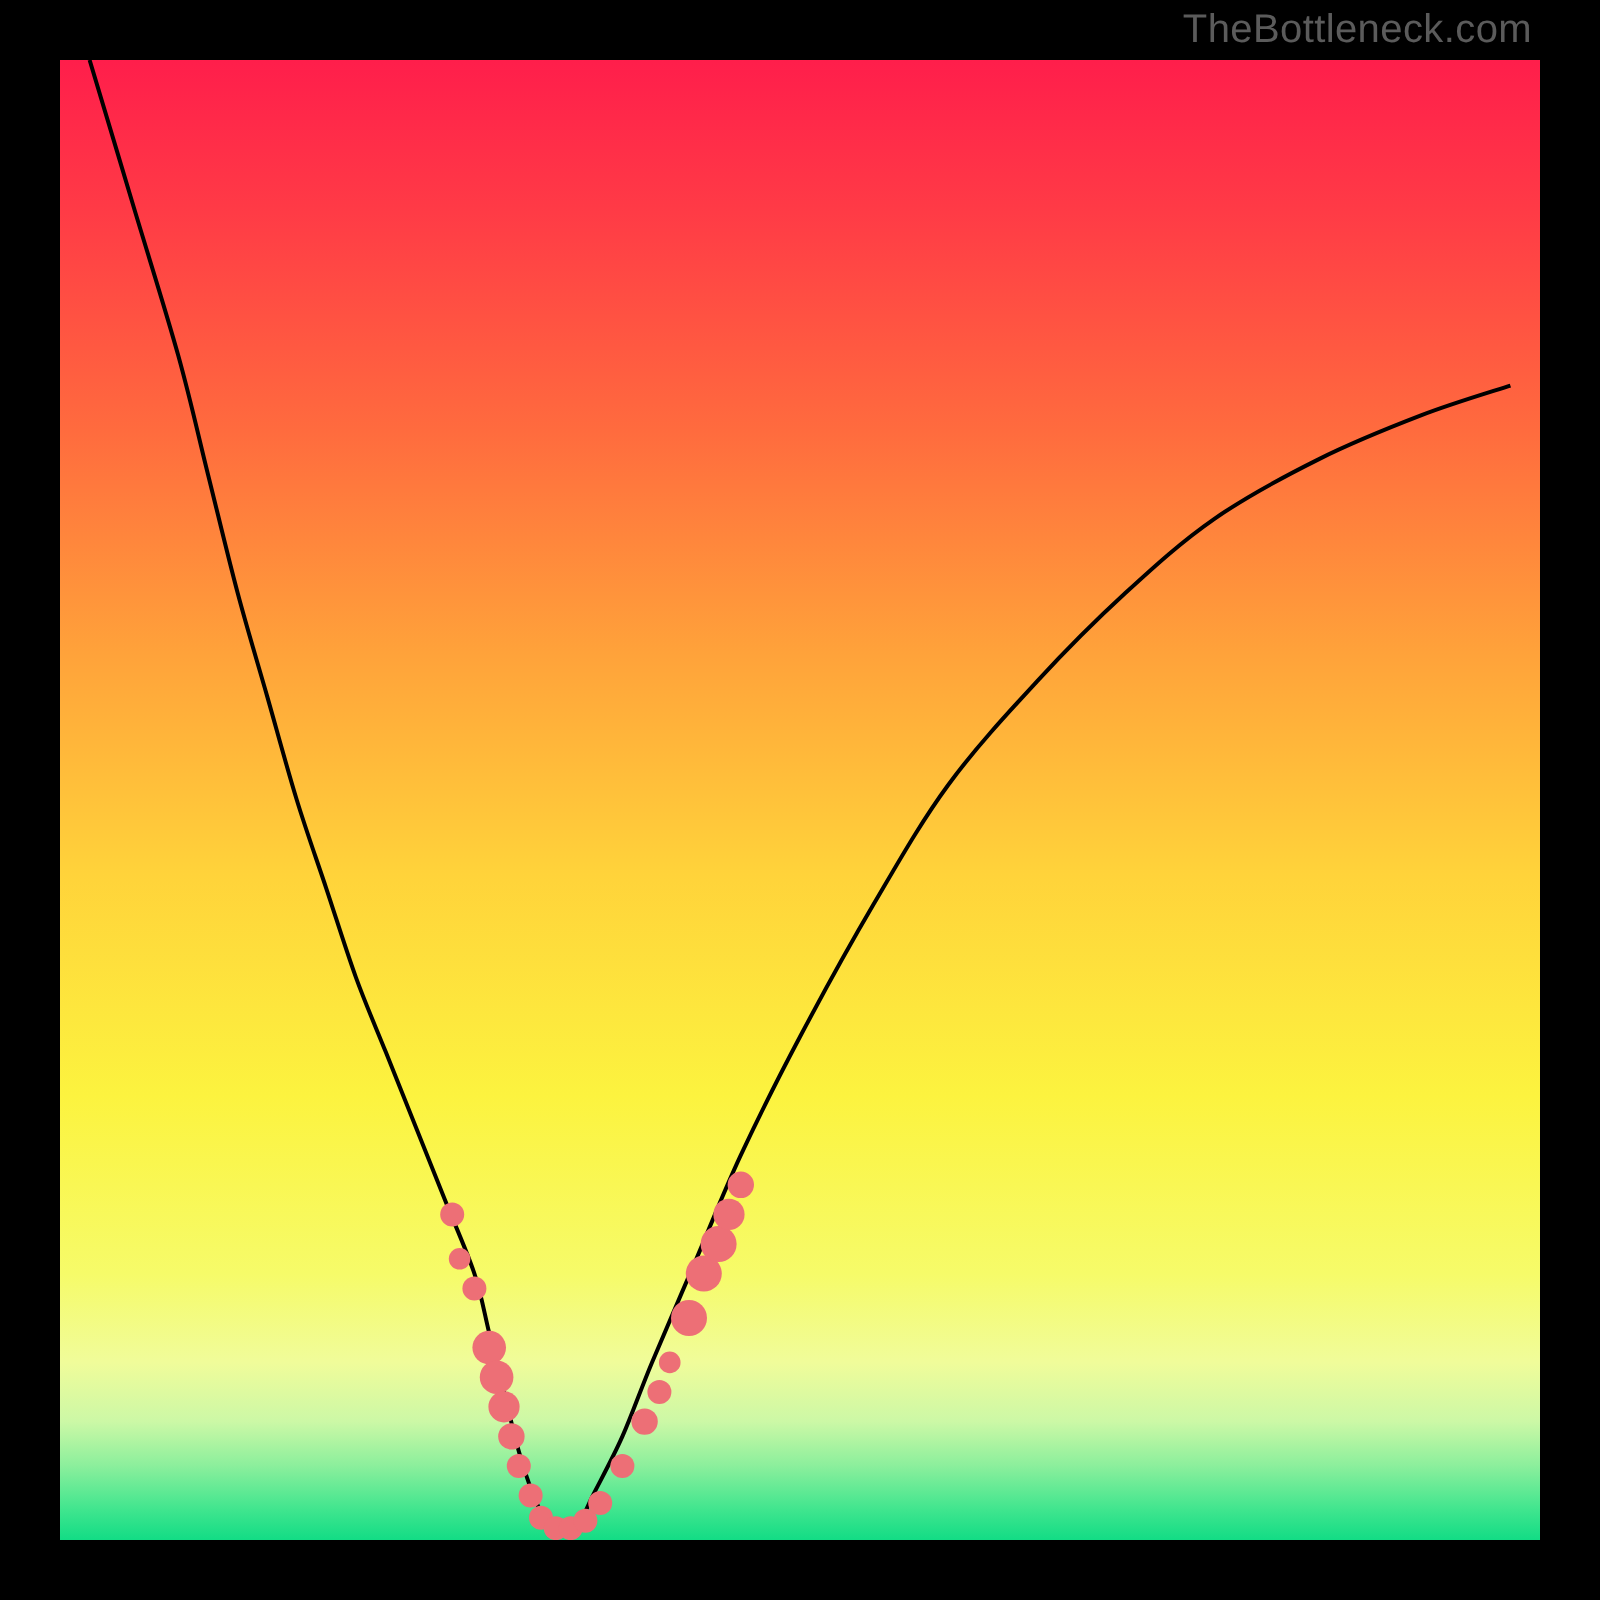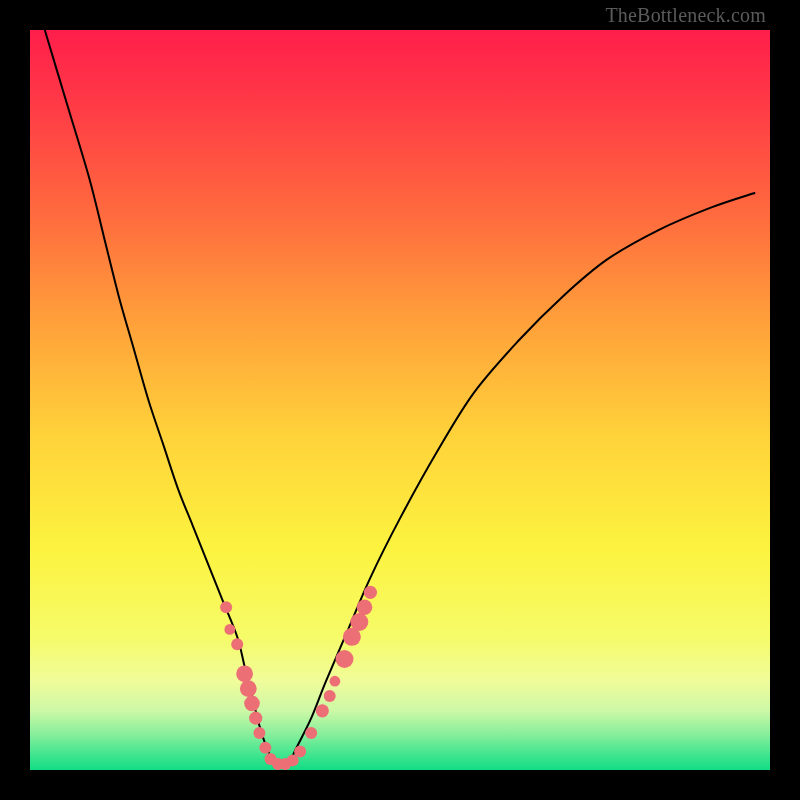--- a/index.html
+++ b/index.html
@@ -32,21 +32,20 @@
     inset: 0;
   }
   .watermark {
     position: absolute;
     top: 4px;
     right: 34px;
     color: #5b5b5b;
     font-size: 20px;
     font-weight: 500;
     letter-spacing: 0.2px;
-    font-family: Liberation Serif, serif;
   }
   svg.curve-layer {
     position: absolute;
     inset: 0;
     width: 740px;
     height: 740px;
     overflow: visible;
   }
 </style>
 </head>

